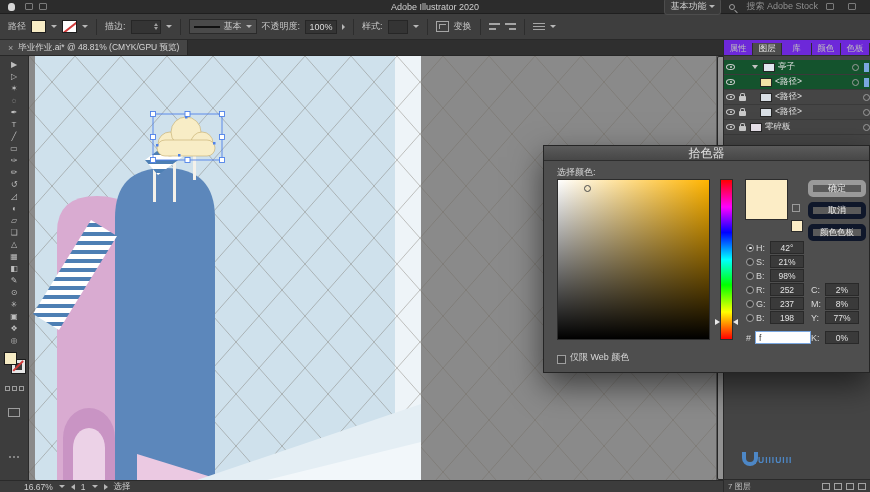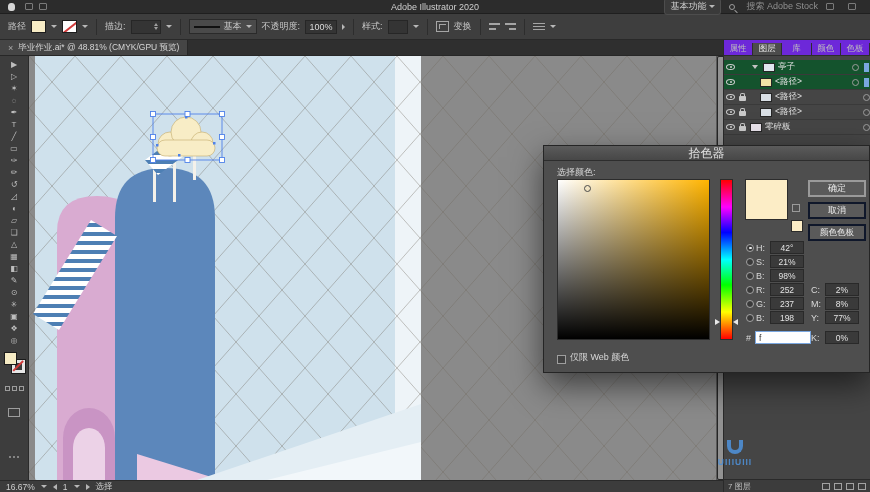--- a/index.html
+++ b/index.html
@@ -89,51 +89,51 @@
   .lname{color:#e2e2e2;font-size:8.5px;white-space:nowrap;overflow:hidden}
   .target{width:7px;height:7px;border:1px solid #9c9c9c;border-radius:50%;margin-left:auto;flex:0 0 auto}
   .selsq{width:5px;height:9px;background:#7aa7e0;margin:0 1px 0 2px;flex:0 0 auto}
   .ind1{margin-left:10px}
   .pfooter{position:absolute;bottom:0;left:0;right:0;height:13px;background:#3c3c3c;border-top:1px solid #2a2a2a;display:flex;align-items:center;padding:0 4px;gap:5px}
   .pfooter .txt{color:#bdbdbd;font-size:8px}
   .pficons{margin-left:auto;display:flex;gap:4px;align-items:center}
   .pficons span{width:8px;height:7px;border:1px solid #a2a2a2}
 
   
-  .statusbar{position:absolute;left:0;bottom:0;width:723px;height:12px;background:#3c3c3c;border-top:1px solid #2a2a2a;display:flex;align-items:center;padding:0 6px;gap:6px;z-index:8;font-size:8.5px;color:#cfcfcf}
+  .statusbar{position:absolute;left:0;bottom:0;width:723px;height:12px;background:#3c3c3c;border-top:1px solid #2a2a2a;display:flex;align-items:center;padding:0 24px;gap:6px;z-index:8;font-size:8.5px;color:#cfcfcf}
   .arrL{width:0;height:0;border-top:3px solid transparent;border-bottom:3px solid transparent;border-right:4px solid #b5b5b5}
   .arrR{width:0;height:0;border-top:3px solid transparent;border-bottom:3px solid transparent;border-left:4px solid #b5b5b5}
 
   
   .dialog{position:absolute;left:543px;top:145px;width:327px;height:228px;background:#4e4e4e;border:1px solid #252525;box-shadow:0 12px 30px rgba(0,0,0,.55);z-index:40}
   .dlg-title{height:15px;background:linear-gradient(#5b5b5b,#474747);border-bottom:1px solid #2d2d2d;display:flex;align-items:center;justify-content:center;color:#e3e3e3;font-size:12px}
   .dlg-label{position:absolute;left:13px;top:20px;color:#d9d9d9}
   .sbfield{position:absolute;left:13px;top:33px;width:153px;height:161px;border:1px solid #2c2c2c;background-image:linear-gradient(to bottom,rgba(0,0,0,0),#000),linear-gradient(to right,#fff,#ffb400)}
   .sbm{position:absolute;left:26px;top:5px;width:7px;height:7px;border:1.2px solid #4a4a4a;border-radius:50%}
   .huebar{position:absolute;left:176px;top:33px;width:13px;height:161px;border:1px solid #2c2c2c;background:linear-gradient(to bottom,#f00 0%,#f0f 17%,#00f 33%,#0ff 50%,#0f0 66%,#ff0 83%,#f00 100%)}
   .hmL{position:absolute;left:-6px;top:139px;width:0;height:0;border-top:3.5px solid transparent;border-bottom:3.5px solid transparent;border-left:5px solid #e8e8e8}
   .hmR{position:absolute;right:-6px;top:139px;width:0;height:0;border-top:3.5px solid transparent;border-bottom:3.5px solid transparent;border-right:5px solid #e8e8e8}
   .preview{position:absolute;left:201px;top:33px;width:43px;height:41px;border:1px solid #2c2c2c;background:#FCEDC6}
   .minisw{position:absolute;left:247px;top:74px;width:12px;height:12px;border:1px solid #2c2c2c;background:#FCEDC6}
   .cube{position:absolute;left:248px;top:58px;width:8px;height:8px;border:1px solid #9a9a9a}
-  .dbtn{position:absolute;left:264px;width:58px;height:17px;background:#5a5a5a;border:2px solid #0f172a;border-radius:0;display:flex;align-items:center;justify-content:center;color:#ececec;font-size:9px}
+  .dbtn{position:absolute;left:264px;width:58px;height:17px;background:#5a5a5a;border:5px solid #0f172a;border-radius:5px;display:flex;align-items:center;justify-content:center;color:#ececec;font-size:9px}
   .dbtn.ok{top:34px;border-color:#9a9a9a}
   .dbtn.cancel{top:56px}
   .dbtn.swb{top:78px;font-size:8.5px}
   .vrow{position:absolute;display:flex;align-items:center;gap:2px;height:13px}
   .radio{width:8px;height:8px;border:1px solid #a3a3a3;border-radius:50%;background:#3a3a3a;position:relative;flex:0 0 auto}
   .radio.on::after{content:'';position:absolute;left:2px;top:2px;width:2.5px;height:2.5px;background:#f0f0f0;border-radius:50%}
   .vlabel{color:#d9d9d9;width:12px;text-align:left}
   .vf{width:34px;height:13px;background:#3a3a3a;border:1px solid #292929;color:#e2e2e2;display:flex;align-items:center;justify-content:center;font-size:8.5px}
   .vf.hex{width:56px;background:#fff;color:#333;justify-content:flex-start;padding-left:3px;border-color:#7aa7e0}
   .cbrow{position:absolute;left:13px;top:205px;display:flex;align-items:flex-end;gap:4px;color:#d9d9d9}
   .cbx{width:9px;height:9px;border:1px solid #9e9e9e;background:#414141}
 
   
-  .watermark{position:absolute;left:702px;top:440px;width:66px;height:40px;z-index:45;display:flex;flex-direction:column;align-items:center;opacity:.9}
+  .watermark{position:absolute;left:742px;top:440px;width:66px;height:40px;z-index:45;display:flex;flex-direction:row;align-items:center;opacity:.9}
   .wm-u{width:16px;height:14px;border:4px solid #4e8fd5;border-top:none;border-radius:0 0 10px 10px;margin-bottom:3px}
   .wm-txt{color:#4e8fd5;font-size:8.5px;font-weight:bold;letter-spacing:1px}
 </style>
 </head>
 <body>
 
 <div class="app">
 
   <div class="menubar">
     <span class="apple"></span>

